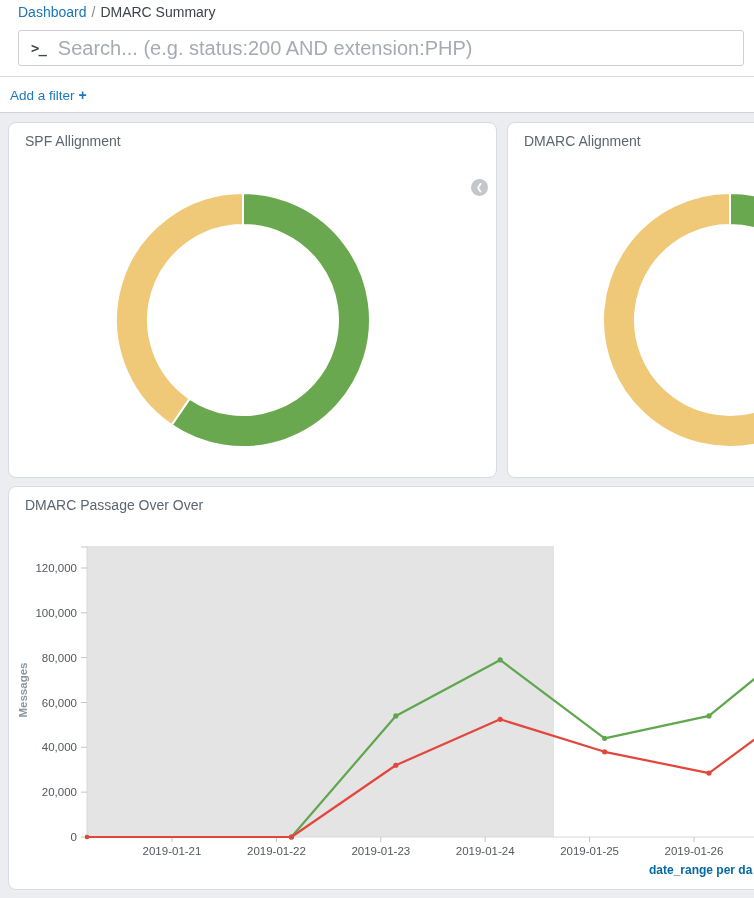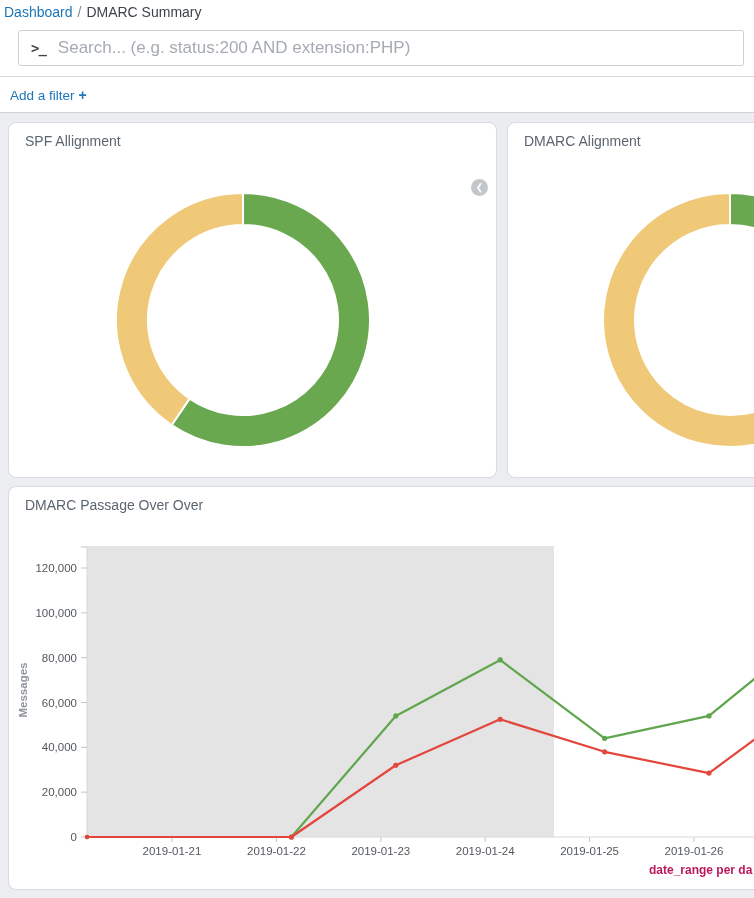--- a/index.html
+++ b/index.html
@@ -2,33 +2,33 @@
 <html><head>
 <meta charset="utf-8">
 <style>
   * { margin:0; padding:0; box-sizing:border-box; }
   html,body { width:754px; height:898px; overflow:hidden; background:#fff;
     font-family:"Liberation Sans", sans-serif; }
   .page { position:relative; width:754px; height:898px; overflow:hidden; }
 
   
   .topbar { position:absolute; left:0; top:0; width:754px; height:26px; background:#fff; }
-  .crumbs { padding:4px 0 0 4px; font-size:14px; color:#7c828a; }
+  .crumbs { padding:4px 0 0 18px; font-size:14px; color:#7c828a; }
   .crumb-link { color:#1a76b8; text-decoration:none; cursor:pointer; }
   .crumb-sep { color:#85898f; padding:0 5px; }
   .crumb-current { color:#3e434a; }
 
   
   .search-row { position:absolute; left:0; top:26px; width:754px; height:51px; background:#fff;
     border-bottom:1px solid #d8dade; }
   .search-box { position:absolute; left:18px; top:4px; width:726px; height:36px; background:#fff;
     border:1px solid #ccd1d8; border-radius:3px; display:flex; align-items:center; }
   .prompt-icon { font-family:"DejaVu Sans Mono", monospace; font-weight:bold; font-size:14px;
     color:#41464c; padding:0 12px 0 12px; letter-spacing:-1px; }
-  .search-input { flex:1; border:none; outline:none; font-size:17px; color:#3e434a;
+  .search-input { flex:1; border:none; outline:none; font-size:20px; color:#3e434a;
     font-family:"Liberation Sans", sans-serif; background:transparent; }
   .search-input::placeholder { color:#a6abb3; }
 
   
   .filter-row { position:absolute; left:0; top:78px; width:754px; height:35px; background:#fff;
     border-bottom:1px solid #cfd3d8; }
   .add-filter { position:absolute; left:10px; top:9px; font-size:13.5px; color:#1c77ba;
     text-decoration:none; cursor:pointer; }
   .plus-icon { font-weight:bold; font-size:14px; color:#1c77ba; padding-left:4px; }
 
@@ -44,21 +44,21 @@
   .legend-toggle { position:absolute; left:462px; top:56px; width:17px; height:17px;
     border-radius:50%; background:#b9bdc3; color:#fff; font-size:9px; line-height:17px;
     text-align:center; cursor:pointer; border:none; opacity:.85; }
 
   
   .line-svg { position:absolute; left:0; top:0; }
   .line-svg text { font-family:"Liberation Sans", sans-serif; }
   .y-axis-title { position:absolute; left:-21px; top:197px; width:70px; text-align:center;
     transform:rotate(-90deg); font-size:11.5px; font-weight:bold; color:#8e959c; }
   .x-axis-title { position:absolute; left:640px; top:376px; font-size:12px; font-weight:bold;
-    color:#be185d; white-space:nowrap; }
+    color:#0369a1; white-space:nowrap; }
 </style>
 </head>
 <body>
 
 <div class="page">
 
   <div class="topbar">
     <div class="crumbs">
       <a class="crumb-link">Dashboard</a><span class="crumb-sep">/</span><span class="crumb-current">DMARC Summary</span>
     </div>

